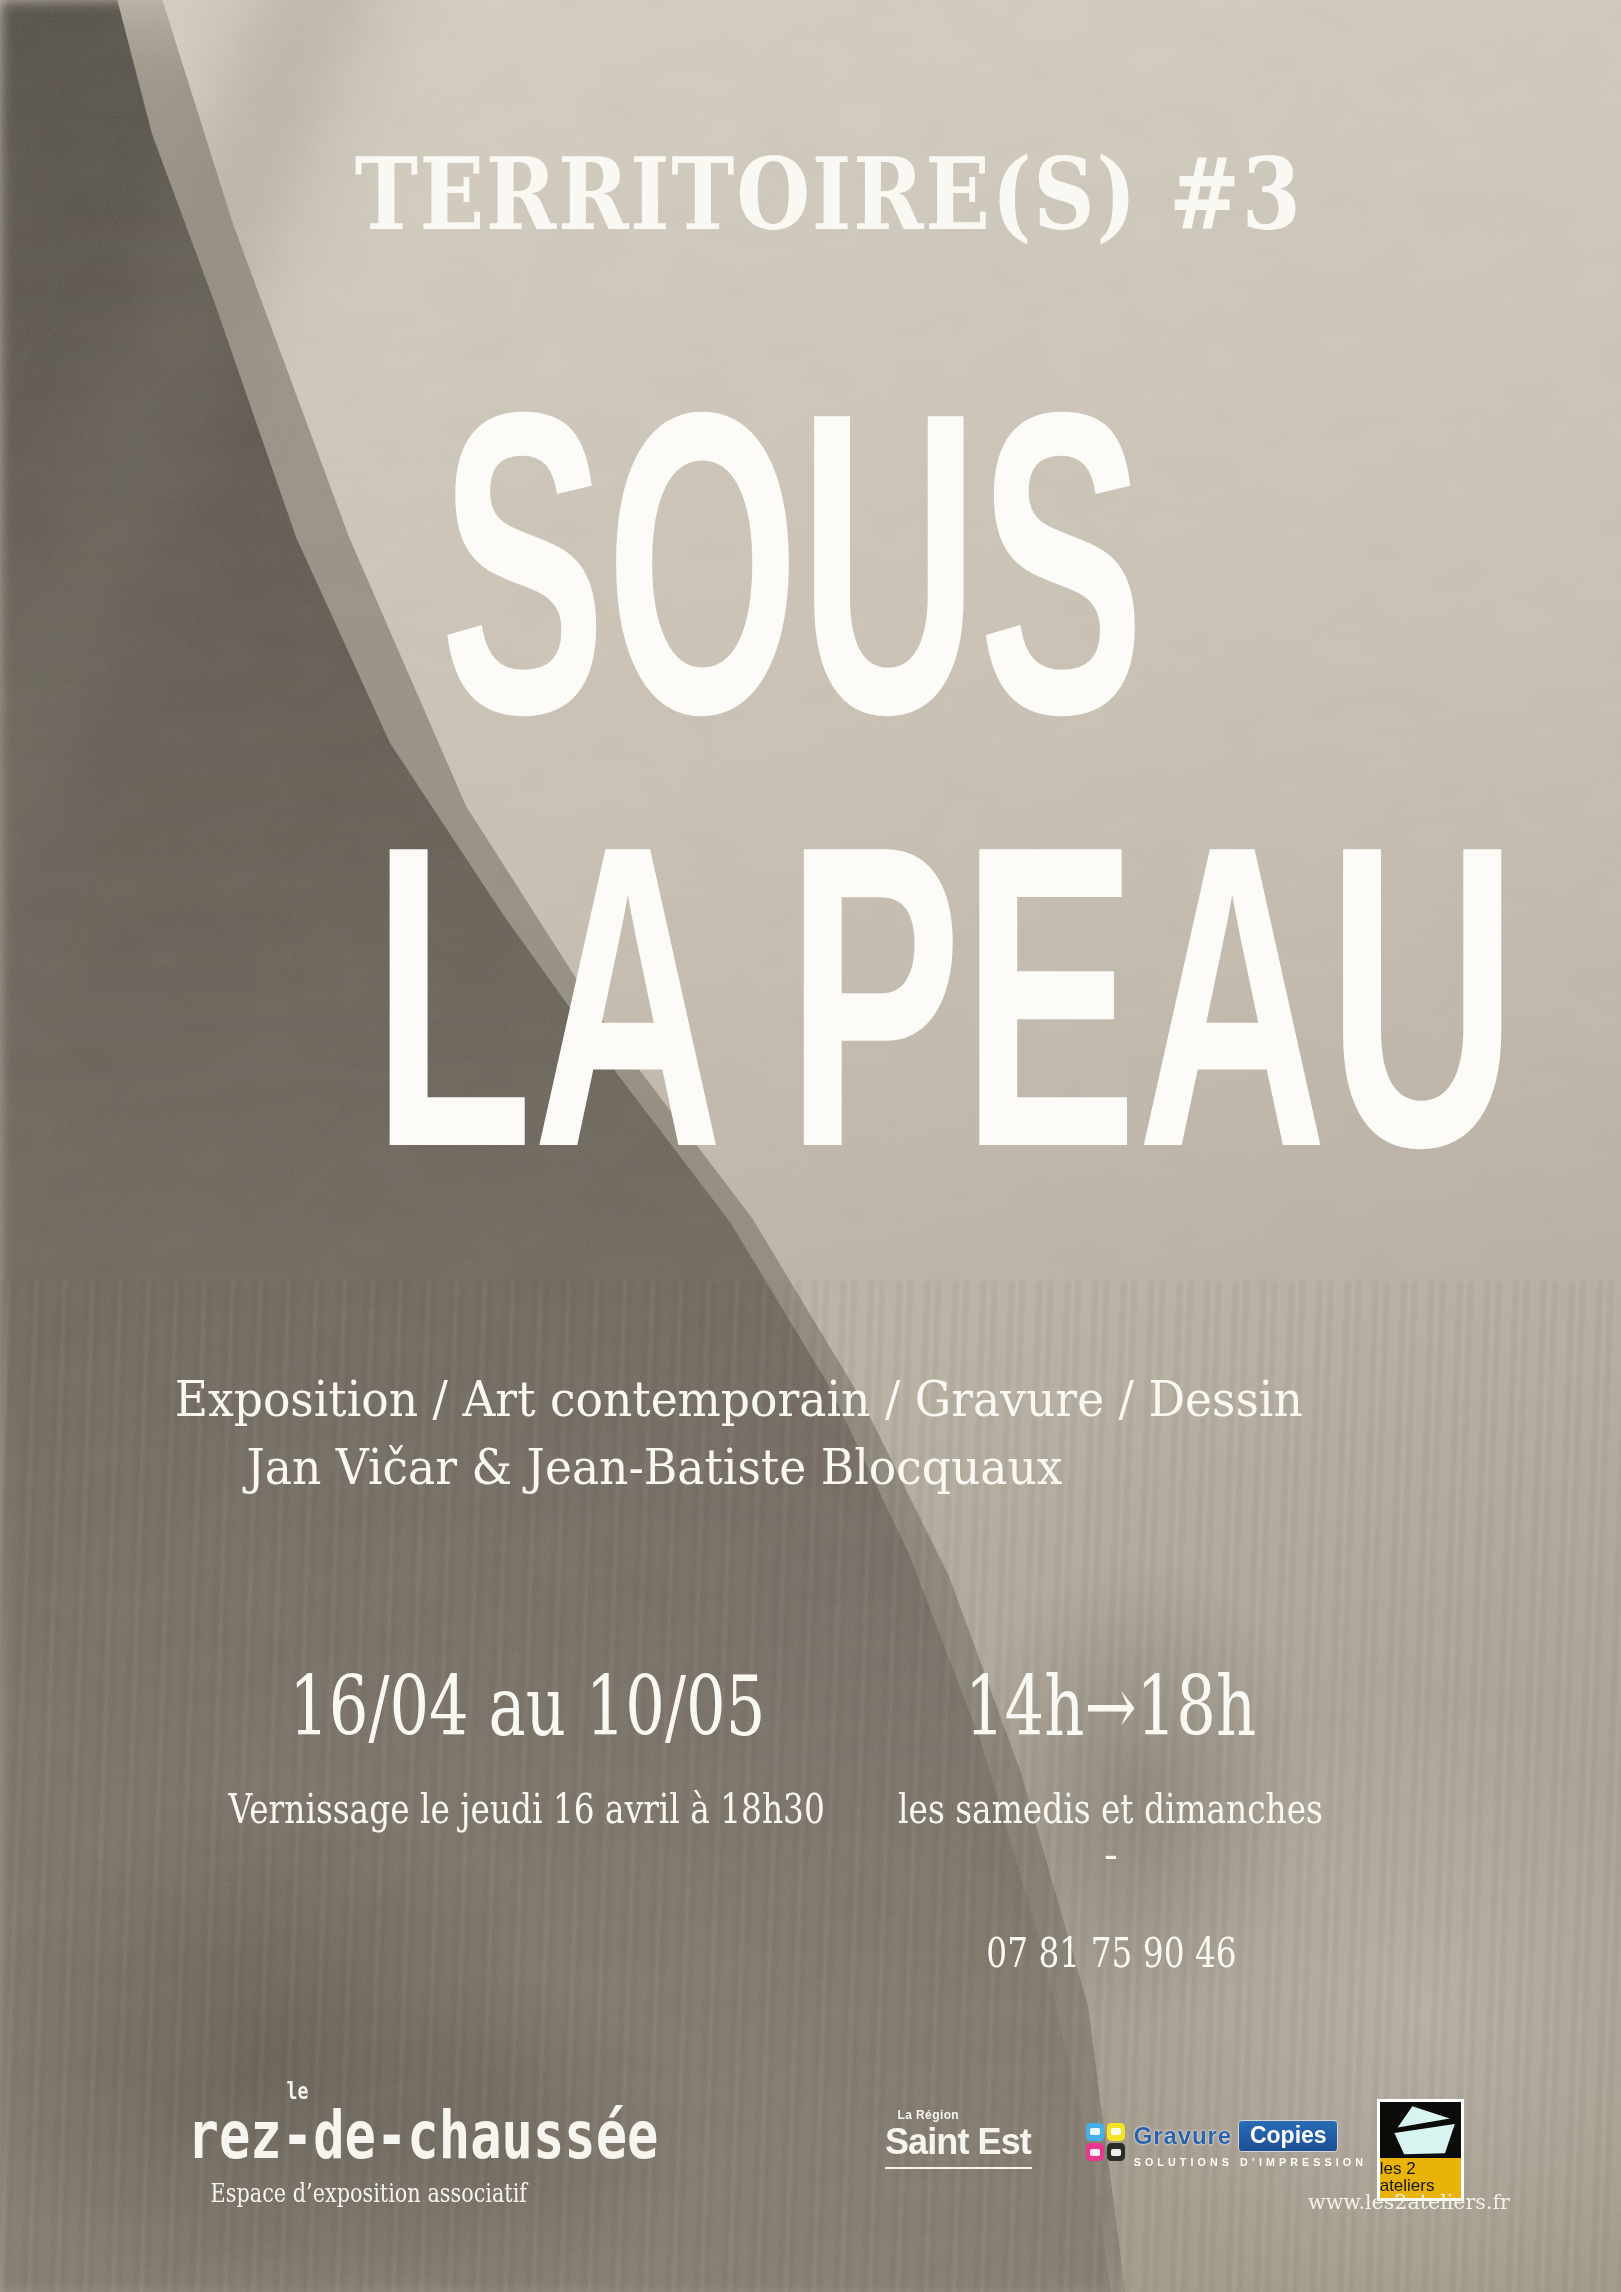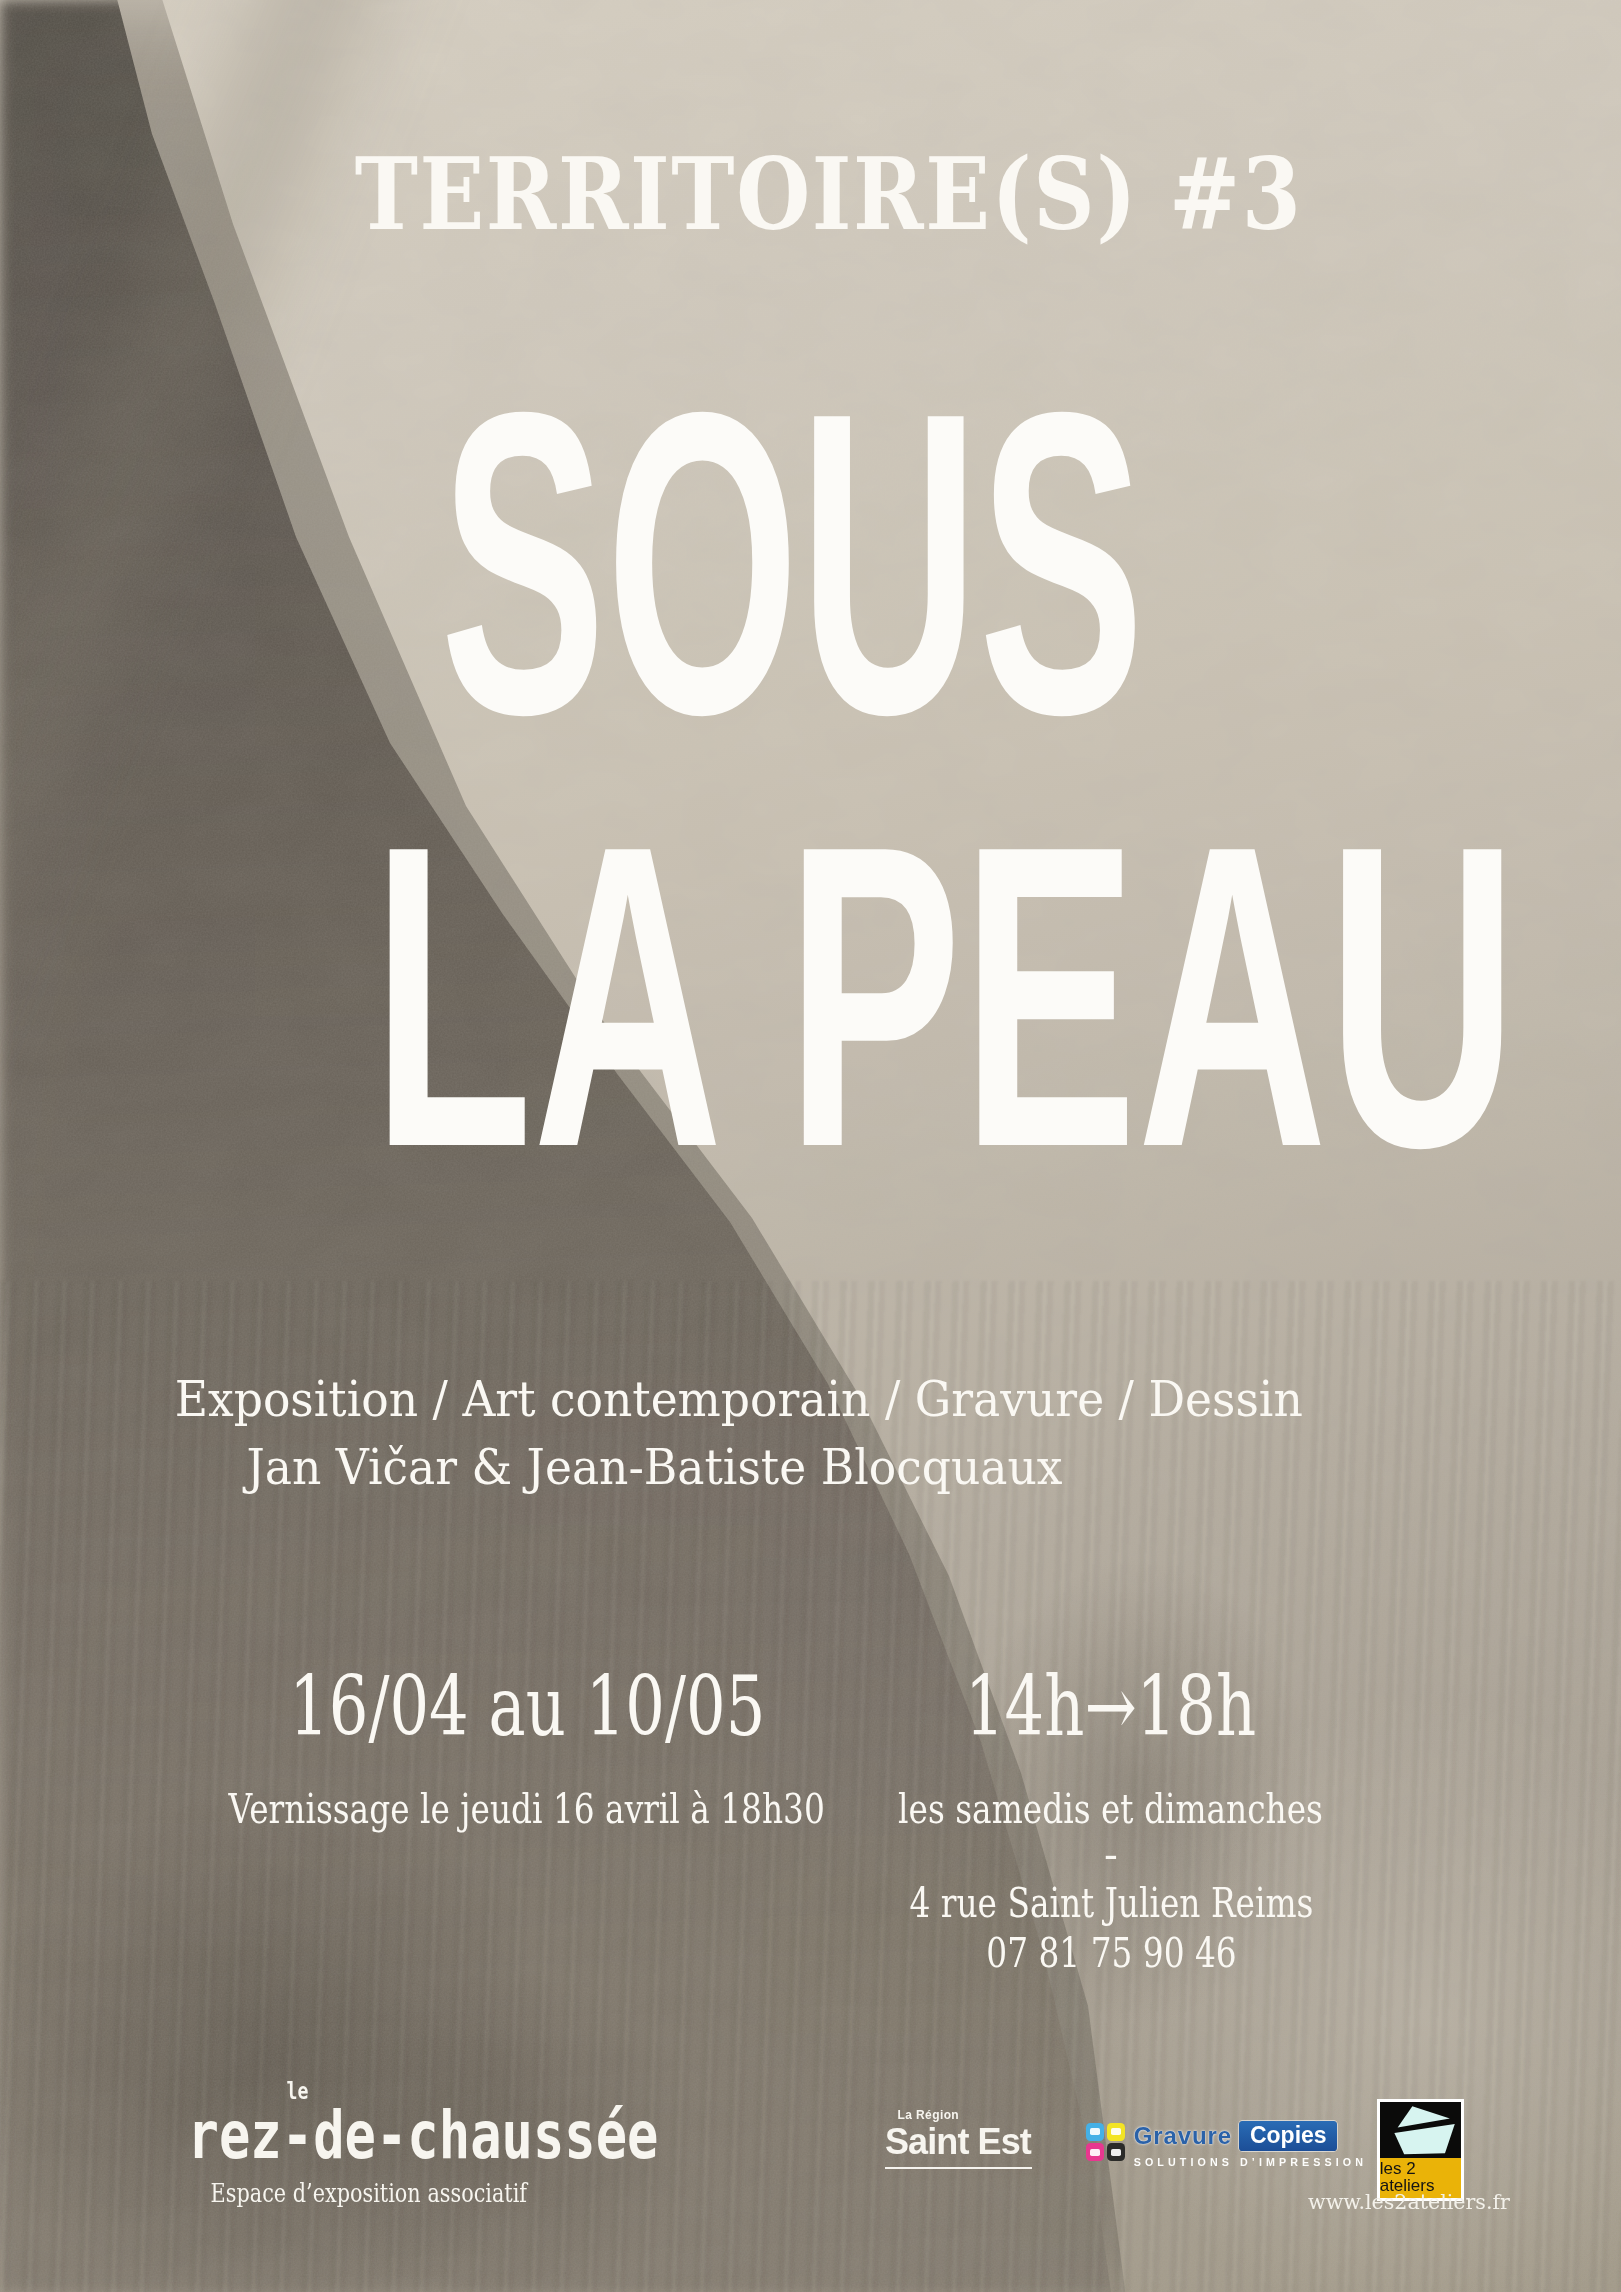--- a/index.html
+++ b/index.html
@@ -133,23 +133,20 @@
   </div>
   <div class="txt subline col-left row-a">
     <span class="cx sx80">Vernissage le jeudi 16 avril à 18h30</span>
   </div>
   <div class="txt subline col-right row-a">
     <span class="cx sx80">les samedis et dimanches</span>
   </div>
   <div class="txt subline col-right row-sep">
     <span class="cx">-</span>
   </div>
-  <div class="txt subline col-right row-c">
-    <span class="cx sx80">4 rue Saint Julien Reims</span>
-  </div>
   <div class="txt subline col-right row-d">
     <span class="cx sx80">07 81 75 90 46</span>
   </div>
 
   <div class="venue">
     <span class="venue-name">
       <span class="cx sx79 venue-row">
         <span>rez</span>
           <span class="hyph-stack"><span class="venue-le">le</span><span>-</span></span>
           <span>de-chaussée</span>

